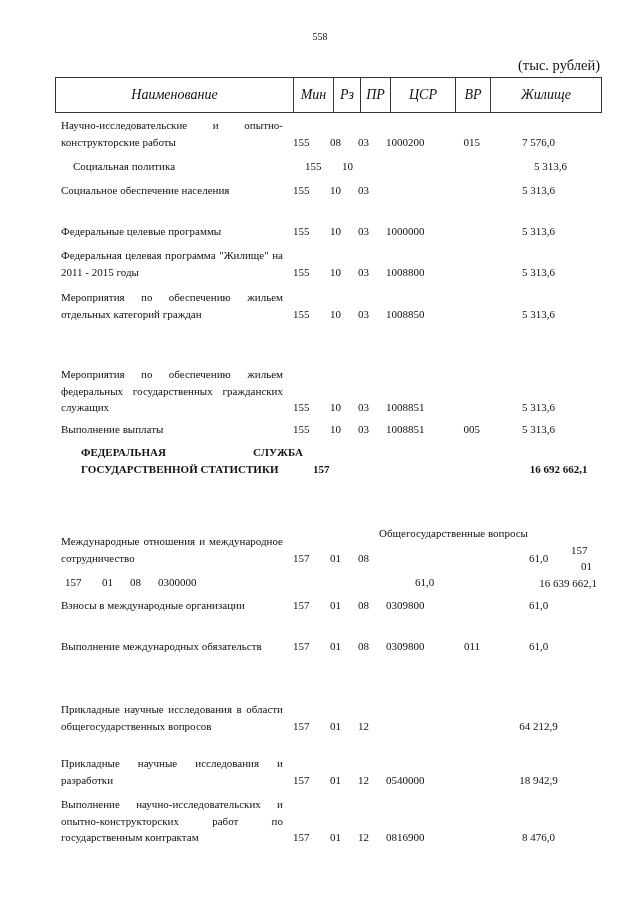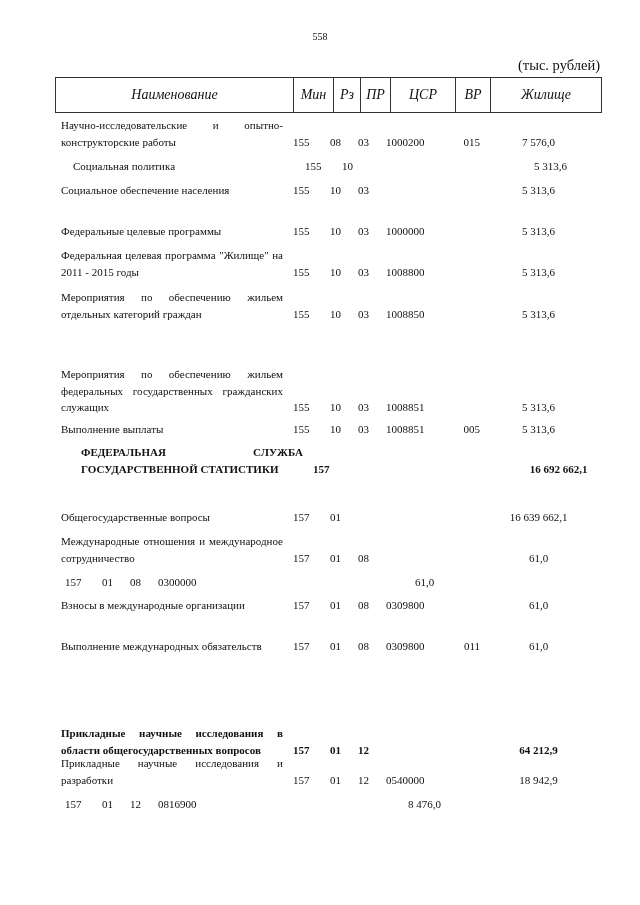--- a/index.html
+++ b/index.html
@@ -116,21 +116,21 @@
     </div>
     <div class="row bold" style="position: absolute; top: 327px; left: 0px; width: 546px; margin-left: 20px;">
       <div class="name">ФЕДЕРАЛЬНАЯ СЛУЖБА ГОСУДАРСТВЕННОЙ СТАТИСТИКИ</div>
       <div class="c min">157</div>
       <div class="c rz"></div>
       <div class="c pr"></div>
       <div class="c csr"></div>
       <div class="c vr"></div>
       <div class="c sum">16 692 662,1</div>
     </div>
-    <div class="row" style="position: absolute; top: 392px; left: 0px; width: 546px;">
+    <div class="row" style="position: absolute; top: 408px; left: 0px; width: 546px; flex-direction: column;">
       <div class="name">Общегосударственные вопросы</div>
       <div class="c min">157</div>
       <div class="c rz">01</div>
       <div class="c pr"></div>
       <div class="c csr"></div>
       <div class="c vr"></div>
       <div class="c sum">16 639 662,1</div>
     </div>
     <div class="row" style="position: absolute; top: 416px; left: 0px; width: 546px;">
       <div class="name">Международные отношения и международное сотрудничество</div>
@@ -160,39 +160,40 @@
     </div>
     <div class="row" style="position: absolute; top: 521px; left: 0px; width: 546px;">
       <div class="name">Выполнение международных обязательств</div>
       <div class="c min">157</div>
       <div class="c rz">01</div>
       <div class="c pr">08</div>
       <div class="c csr">0309800</div>
       <div class="c vr">011</div>
       <div class="c sum">61,0</div>
     </div>
-    <div class="row" style="position: absolute; top: 608px; left: 0px; width: 546px; font-weight: bold;">
+    <div class="row" style="position: absolute; top: 584px; left: 0px; width: 546px;">
       <div class="name">Прикладные научные исследования в области общегосударственных вопросов</div>
       <div class="c min">157</div>
       <div class="c rz">01</div>
       <div class="c pr">12</div>
       <div class="c csr"></div>
       <div class="c vr"></div>
       <div class="c sum">64 212,9</div>
     </div>
     <div class="row" style="position: absolute; top: 638px; left: 0px; width: 546px;">
       <div class="name">Прикладные научные исследования и разработки</div>
       <div class="c min">157</div>
       <div class="c rz">01</div>
       <div class="c pr">12</div>
       <div class="c csr">0540000</div>
       <div class="c vr"></div>
       <div class="c sum">18 942,9</div>
     </div>
     <div class="row" style="position: absolute; top: 679px; left: 0px; width: 546px;">
+      <div class="name">Выполнение научно-исследовательских и опытно-конструкторских работ по государственным контрактам</div>
       <div class="c min">157</div>
       <div class="c rz">01</div>
       <div class="c pr">12</div>
       <div class="c csr">0816900</div>
       <div class="c vr"></div>
       <div class="c sum">8 476,0</div>
     </div>
   </div>
 
 </body></html>

